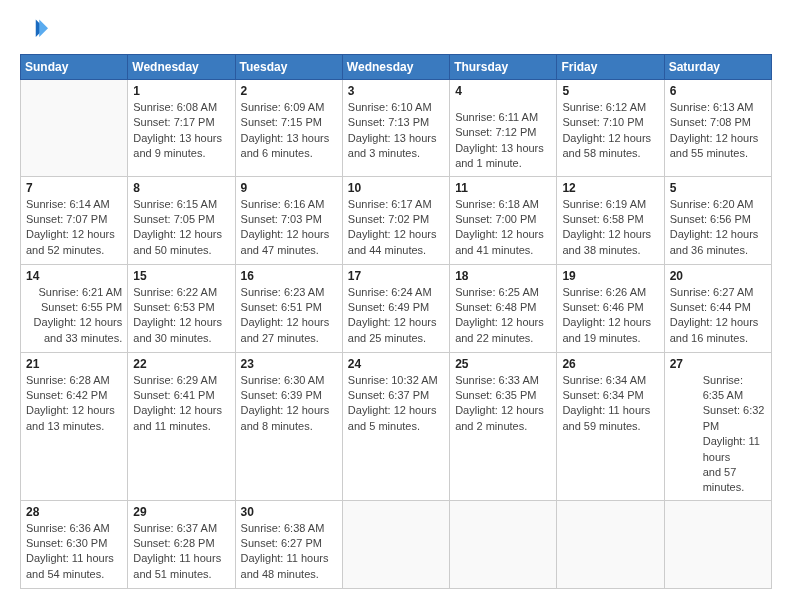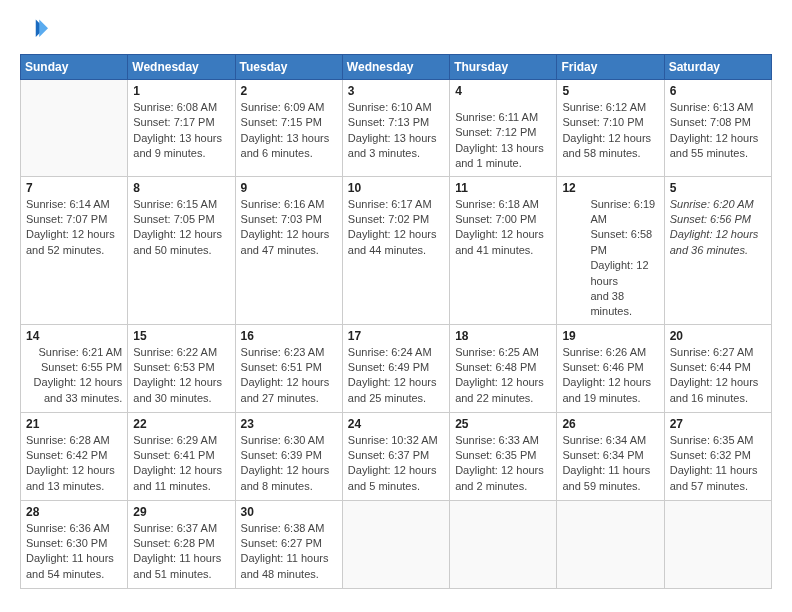--- a/index.html
+++ b/index.html
@@ -203,28 +203,28 @@
           </td>
           <td>
             <div class="cell-day">11</div>
             <div class="cell-info" style="white-space: pre-line;">Sunrise: 6:18 AM
 Sunset: 7:00 PM
 Daylight: 12 hours
 and 41 minutes.</div>
           </td>
           <td>
             <div class="cell-day">12</div>
-            <div class="cell-info" style="white-space: pre-line; margin-left: 28px;">Sunrise: 6:19 AM
+            <div class="cell-info" style="white-space: pre-line;">Sunrise: 6:19 AM
 Sunset: 6:58 PM
 Daylight: 12 hours
 and 38 minutes.</div>
           </td>
           <td>
             <div class="cell-day">5</div>
-            <div class="cell-info" style="white-space: pre-line; font-style: italic;">Sunrise: 6:20 AM
+            <div class="cell-info" style="white-space: pre-line;">Sunrise: 6:20 AM
 Sunset: 6:56 PM
 Daylight: 12 hours
 and 36 minutes.</div>
           </td>
         </tr>
         <tr>
           <td>
             <div class="cell-day">14</div>
             <div class="cell-info" style="white-space: pre-line; text-align: right;">Sunrise: 6:21 AM
 Sunset: 6:55 PM
@@ -312,21 +312,21 @@
           </td>
           <td>
             <div class="cell-day">26</div>
             <div class="cell-info" style="white-space: pre-line;">Sunrise: 6:34 AM
 Sunset: 6:34 PM
 Daylight: 11 hours
 and 59 minutes.</div>
           </td>
           <td>
             <div class="cell-day">27</div>
-            <div class="cell-info" style="white-space: pre-line;">Sunrise: 6:35 AM
+            <div class="cell-info" style="white-space: pre-line; margin-left: 33px;">Sunrise: 6:35 AM
 Sunset: 6:32 PM
 Daylight: 11 hours
 and 57 minutes.</div>
           </td>
         </tr>
         <tr>
           <td>
             <div class="cell-day">28</div>
             <div class="cell-info" style="white-space: pre-line;">Sunrise: 6:36 AM
 Sunset: 6:30 PM

